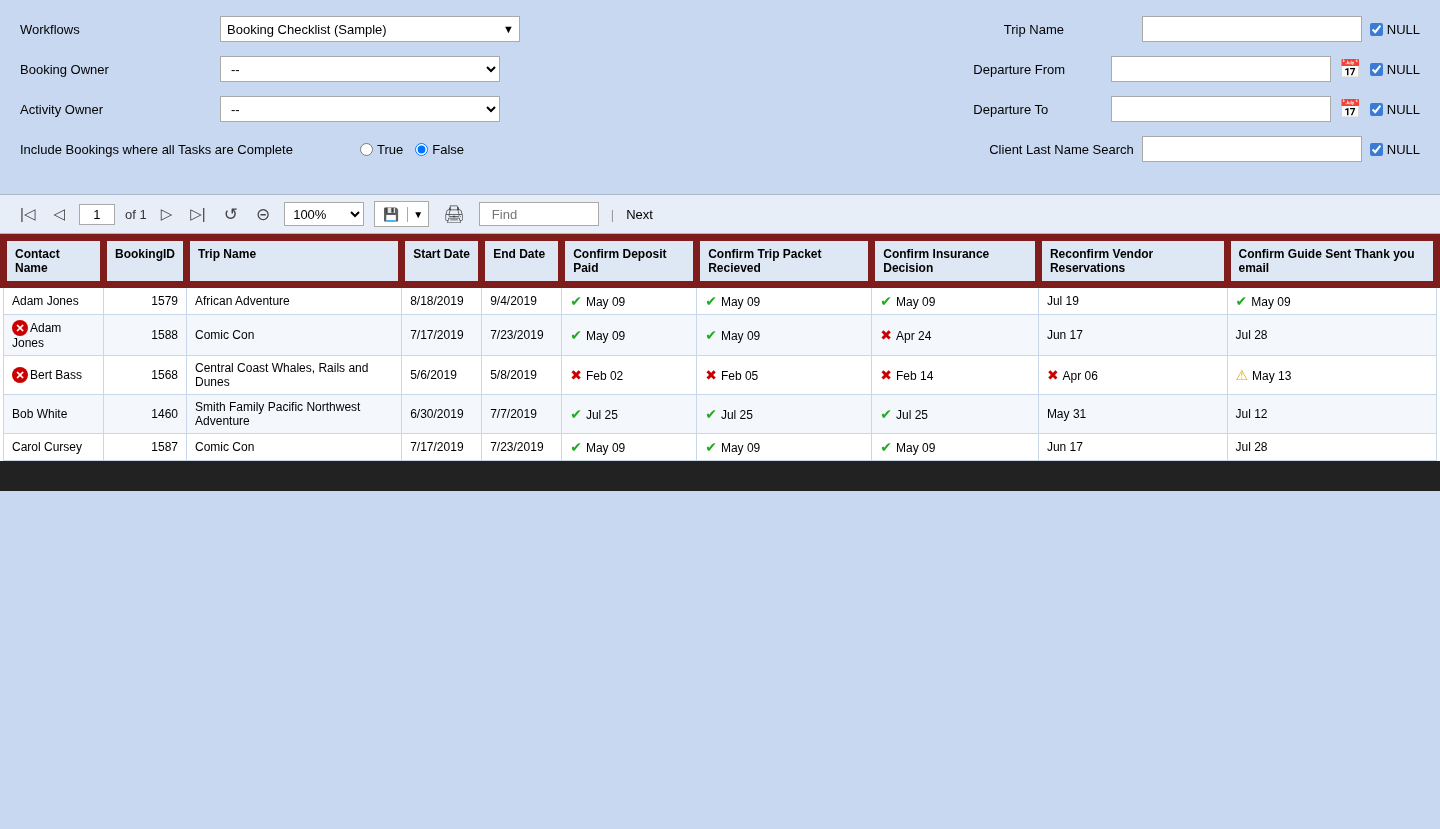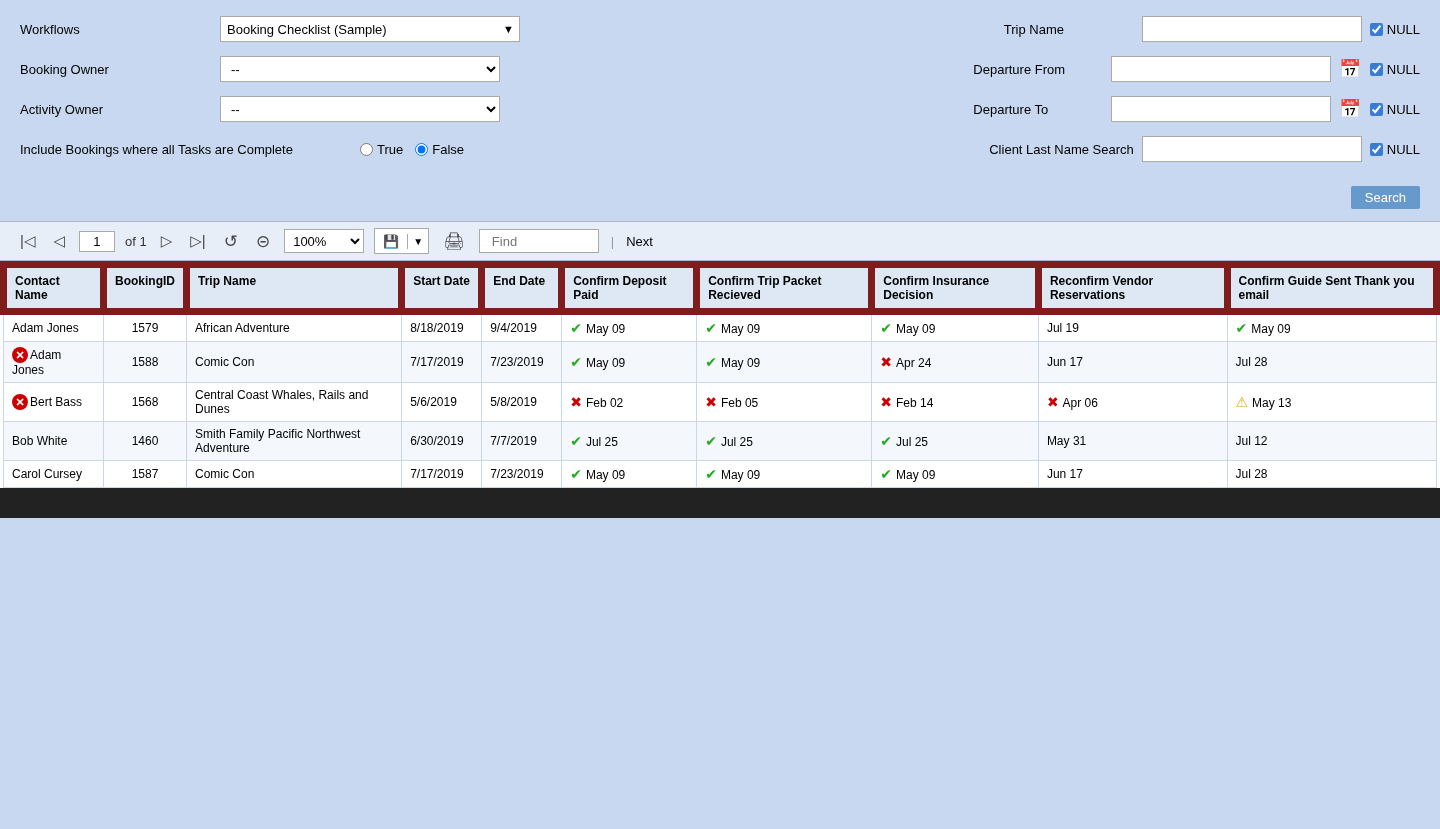--- a/index.html
+++ b/index.html
@@ -199,21 +199,21 @@
       border-radius: 50%;
       background: #cc0000;
       color: white;
       text-align: center;
       line-height: 16px;
       font-size: 11px;
       font-weight: bold;
       margin-right: 2px;
     }
 
-    .booking-id { text-align: center; }
+    .booking-id { text-align: right; }
 
     .filter-top-row {
       display: flex;
       width: 100%;
       margin-bottom: 14px;
     }
 
     .filter-top-left {
       display: flex;
       align-items: center;
@@ -379,23 +379,20 @@
     <div class="filter-bottom-right">
       <span class="field-label">Client Last Name Search</span>
       <input type="text" class="text-input" value="" style="">
       <div class="null-checkbox">
         <input type="checkbox" checked="" style="">
         <span>NULL</span>
       </div>
     </div>
   </div>
 
-  <div style="display:flex; justify-content:flex-end; margin-bottom:4px;">
-    <button class="search-btn">Search</button>
-  </div>
 
 </div>
 
 <div class="toolbar">
   <button class="toolbar-btn" title="First page">|◁</button>
   <button class="toolbar-btn" title="Previous page">◁</button>
   <input type="text" class="page-input" value="1" style="">
   <span class="of-label">of 1</span>
   <button class="toolbar-btn" title="Next page">▷</button>
   <button class="toolbar-btn" title="Last page">▷|</button>

